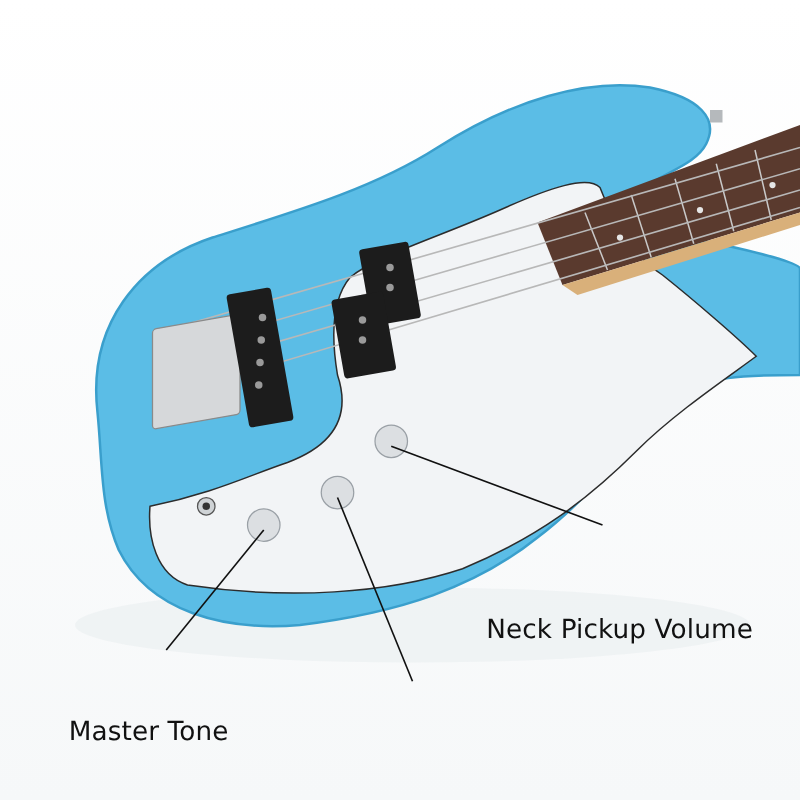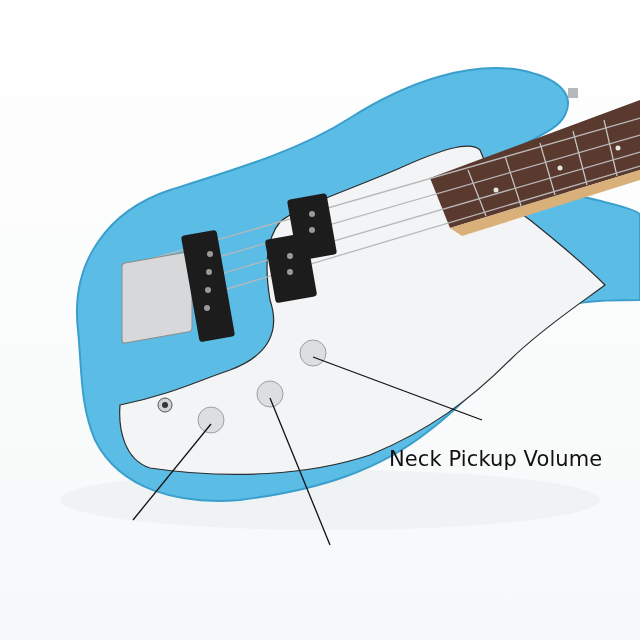--- a/index.html
+++ b/index.html
@@ -6,20 +6,21 @@
   body { width: 640px; height: 640px; background: #ffffff; overflow: hidden; }
   .stage { position: relative; width: 640px; height: 640px; background: linear-gradient(180deg, #ffffff 0%, #f6f8f9 100%); }
   svg.art { position: absolute; left: 0; top: 0; }
   .label {
     position: absolute;
     font-family: "DejaVu Sans", sans-serif;
     font-size: 21px;
     color: #111111;
     white-space: nowrap;
     letter-spacing: 0.1px;
+    margin-top: 44px;
   }
 </style>
 </head>
 <body>
 
 <div class="stage">
   <svg class="art" width="640" height="640" viewBox="0 0 640 640">
 
     <ellipse cx="330" cy="500" rx="270" ry="30" fill="#e9eef0" opacity="0.6"></ellipse>
 
@@ -80,13 +81,14 @@
     <rect x="568" y="88" width="10" height="10" fill="#b5b9bc"></rect>
 
     <g stroke="#111" stroke-width="1.3">
       <line x1="313" y1="357" x2="482" y2="420"></line>
       <line x1="270" y1="398" x2="330" y2="545"></line>
       <line x1="211" y1="424" x2="133" y2="520"></line>
     </g>
   </svg>
 
   <div class="label" style="left:389px; top:447px;">Neck Pickup Volume</div>
+  <div class="label" style="left:55px; top:529px;">Master Tone</div>
 </div>
 
 </body></html>

